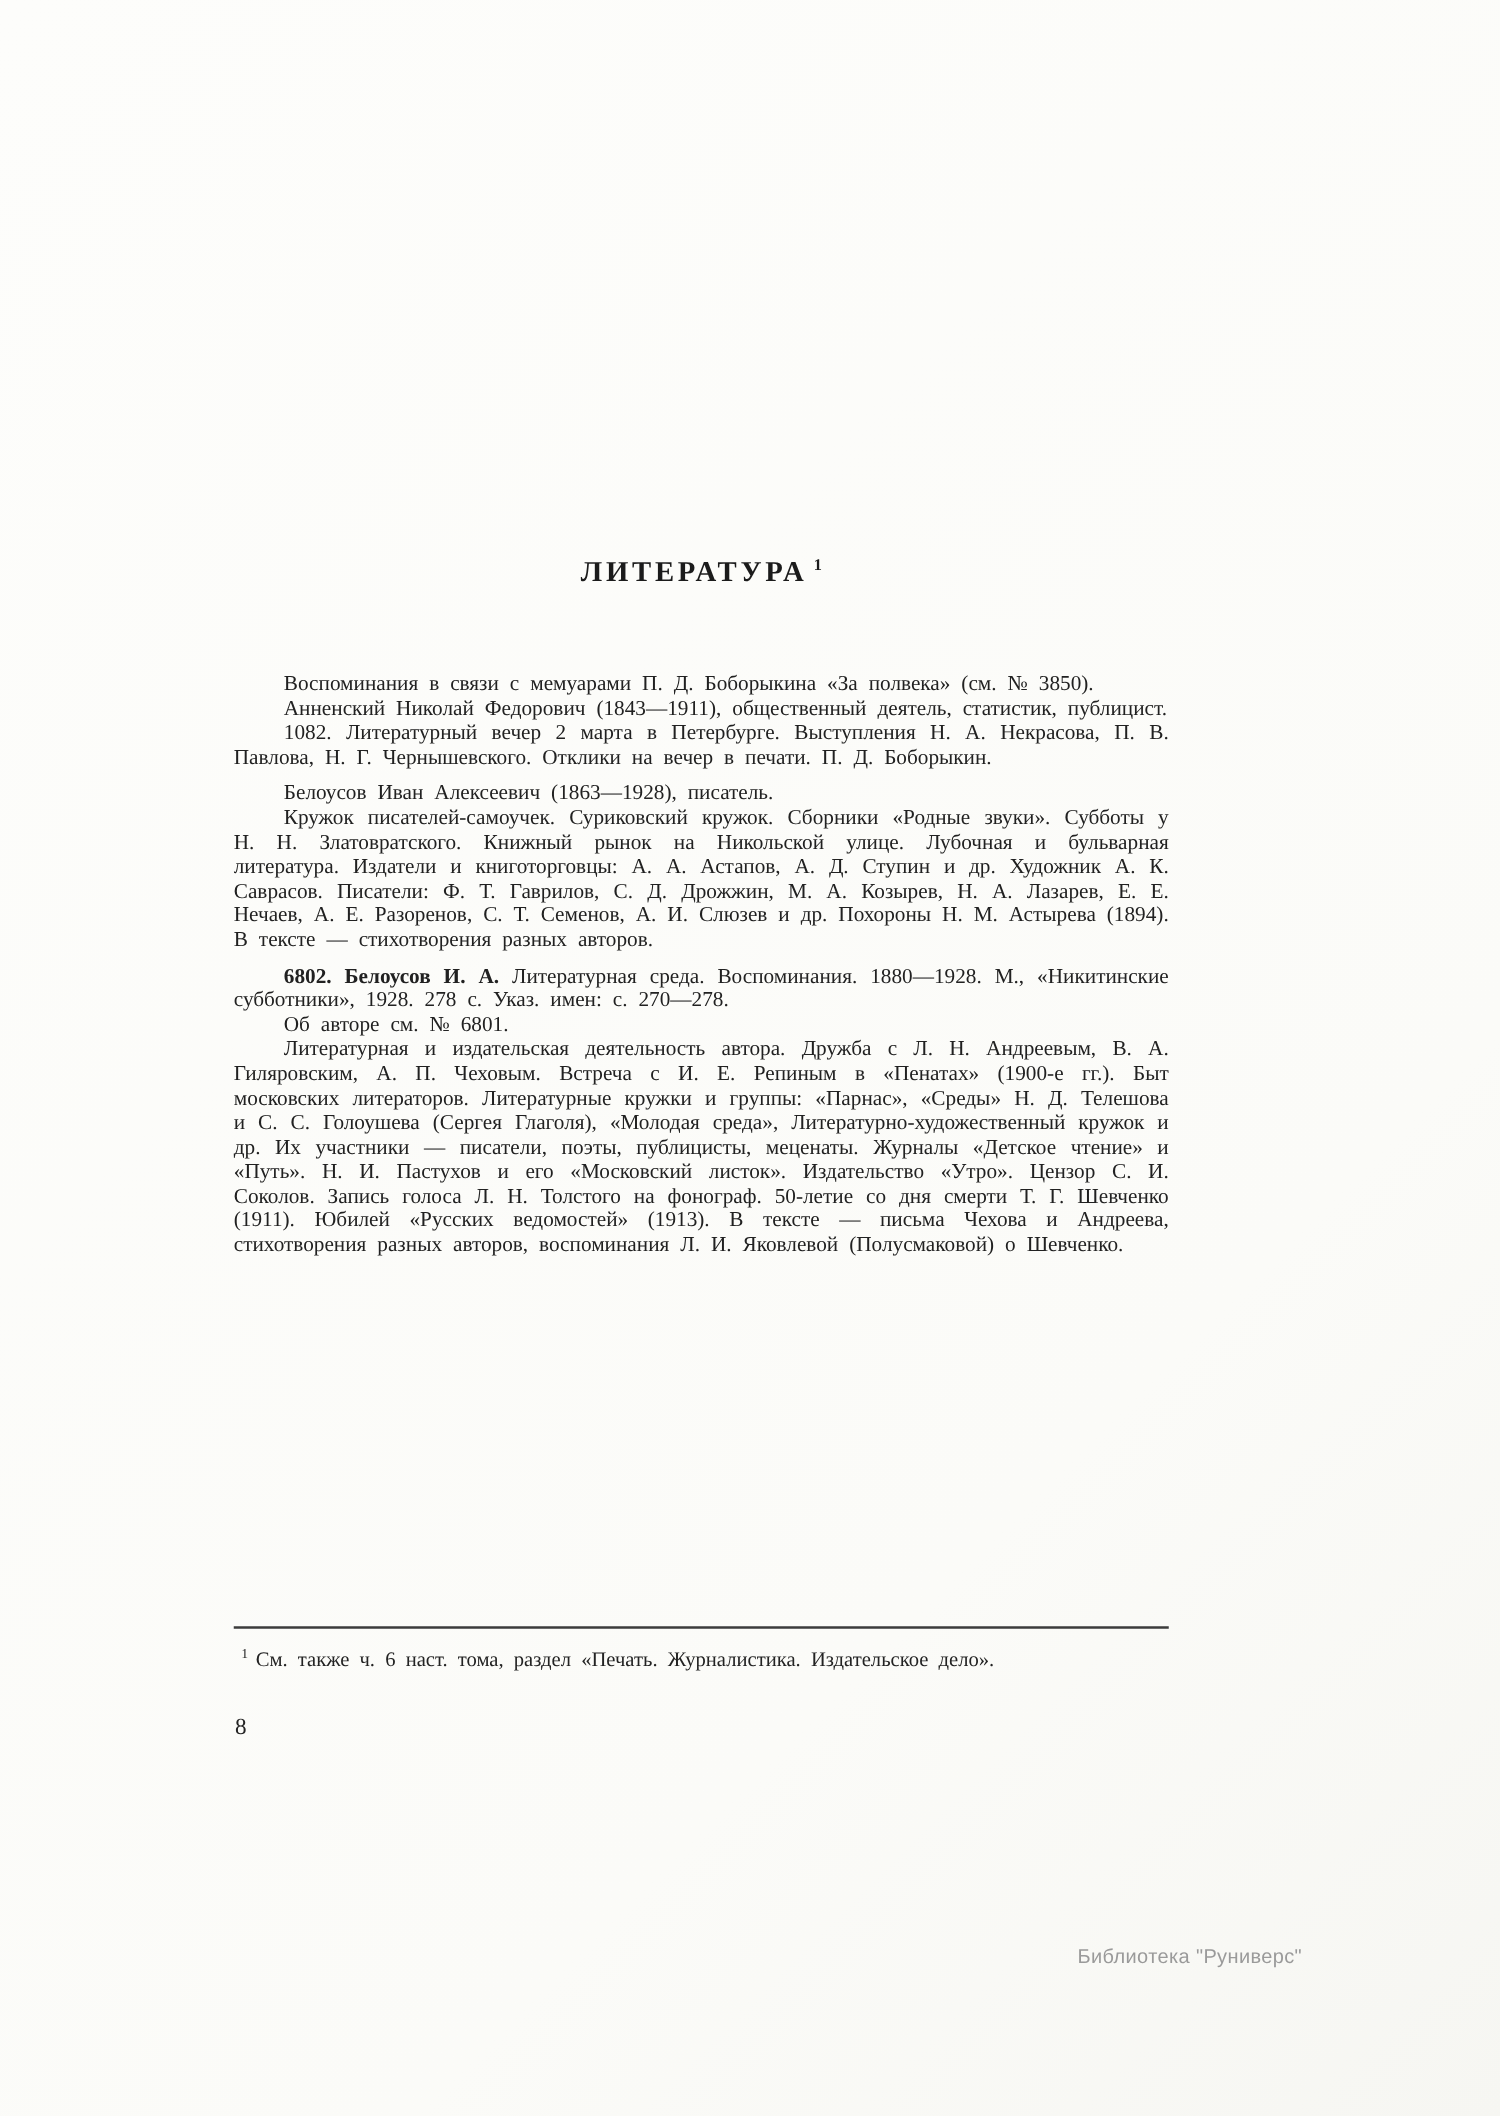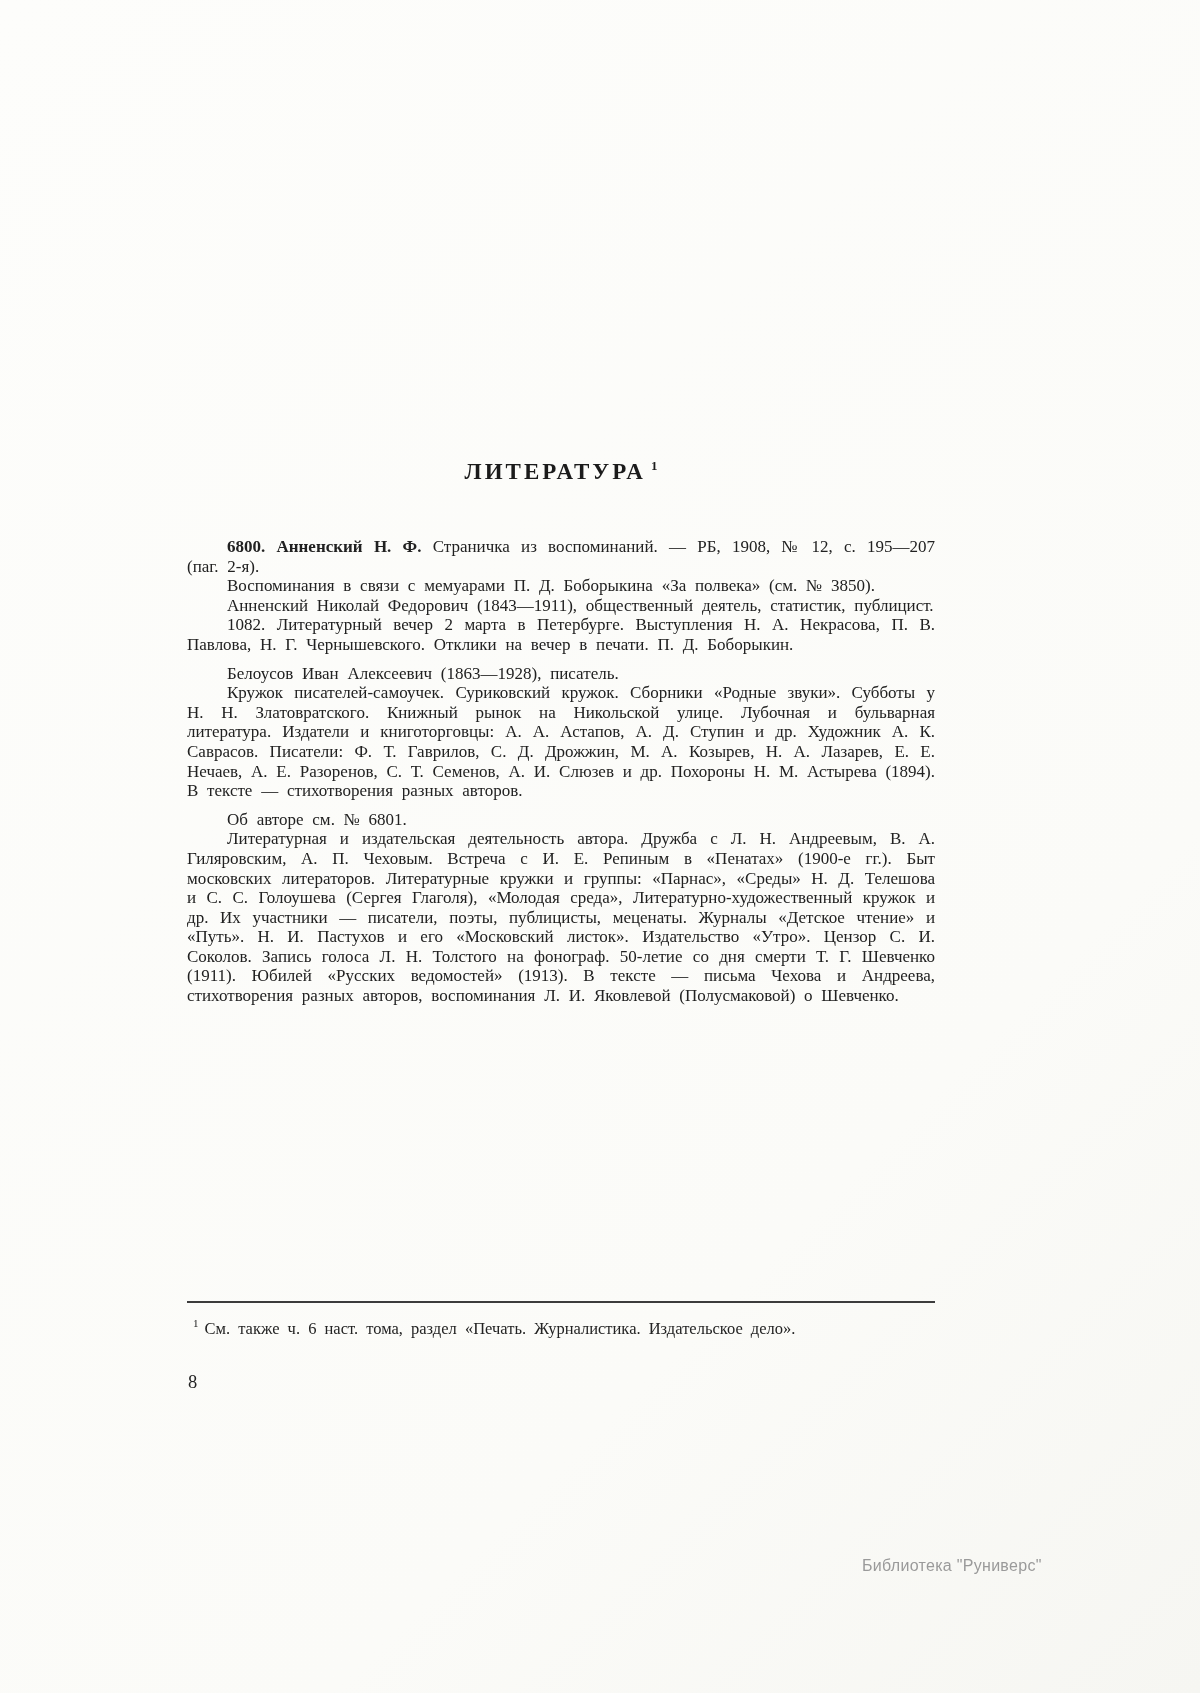--- a/index.html
+++ b/index.html
@@ -15,21 +15,21 @@
 
   .page {
     position: relative;
     width: 1200px;
     height: 1693px;
     background: linear-gradient(135deg, #fdfdfb 0%, #fbfbf8 70%, #f6f6f2 100%);
   }
 
   .page-title {
     position: absolute;
-    top: 458px;
+    top: 444px;
     left: 187px;
     width: 748px;
     text-align: center;
     font-size: 23px;
     font-weight: bold;
     letter-spacing: 3px;
     color: #1b1b1b;
   }
   .page-title sup {
     font-size: 13px;
@@ -106,30 +106,30 @@
 <body>
 
 <div class="page">
 
   <div class="page-title">
     <span>ЛИТЕРАТУРА</span><sup>1</sup>
   </div>
 
   <div class="entries">
       <div class="entry">
-        <p><span class="b">6800. Анненский Н. Ф. </span><span>Страничка из воспоминаний. — РБ, 1908, № 12, с. 195—207 (паг. 2-я).</span></p>
         <p><span>Воспоминания в связи с мемуарами П. Д. Боборыкина «За полвека» (см. № 3850).</span></p>
         <p><span>Анненский Николай Федорович (1843—1911), общественный деятель, статистик, публицист.</span></p>
         <p><span>1082. Литературный вечер 2 марта в Петербурге. Выступления Н. А. Некрасова, П. В. Павлова, Н. Г. Чернышевского. Отклики на вечер в печати. П. Д. Боборыкин.</span></p>
       </div>
       <div class="entry">
         <p><span>Белоусов Иван Алексеевич (1863—1928), писатель.</span></p>
         <p><span>Кружок писателей-самоучек. Суриковский кружок. Сборники «Родные звуки». Субботы у Н. Н. Златовратского. Книжный рынок на Никольской улице. Лубочная и бульварная литература. Издатели и книготорговцы: А. А. Астапов, А. Д. Ступин и др. Художник А. К. Саврасов. Писатели: Ф. Т. Гаврилов, С. Д. Дрожжин, М. А. Козырев, Н. А. Лазарев, Е. Е. Нечаев, А. Е. Разоренов, С. Т. Семенов, А. И. Слюзев и др. Похороны Н. М. Астырева (1894). В тексте — стихотворения разных авторов.</span></p>
       </div>
       <div class="entry">
+        <p><span class="b">6802. Белоусов И. А. </span><span>Литературная среда. Воспоминания. 1880—1928. М., «Никитинские субботники», 1928. 278 с. Указ. имен: с. 270—278.</span></p>
         <p><span>Об авторе см. № 6801.</span></p>
         <p><span>Литературная и издательская деятельность автора. Дружба с Л. Н. Андреевым, В. А. Гиляровским, А. П. Чеховым. Встреча с И. Е. Репиным в «Пенатах» (1900-е гг.). Быт московских литераторов. Литературные кружки и группы: «Парнас», «Среды» Н. Д. Телешова и С. С. Голоушева (Сергея Глаголя), «Молодая среда», Литературно-художественный кружок и др. Их участники — писатели, поэты, публицисты, меценаты. Журналы «Детское чтение» и «Путь». Н. И. Пастухов и его «Московский листок». Издательство «Утро». Цензор С. И. Соколов. Запись голоса Л. Н. Толстого на фонограф. 50-летие со дня смерти Т. Г. Шевченко (1911). Юбилей «Русских ведомостей» (1913). В тексте — письма Чехова и Андреева, стихотворения разных авторов, воспоминания Л. И. Яковлевой (Полусмаковой) о Шевченко.</span></p>
       </div>
     </div>
 
   <div class="footnote-rule"></div>
 
   <p class="footnote">
     <sup>1</sup><span>См. также ч. 6 наст. тома, раздел «Печать. Журналистика. Издательское дело».</span>
   </p>

